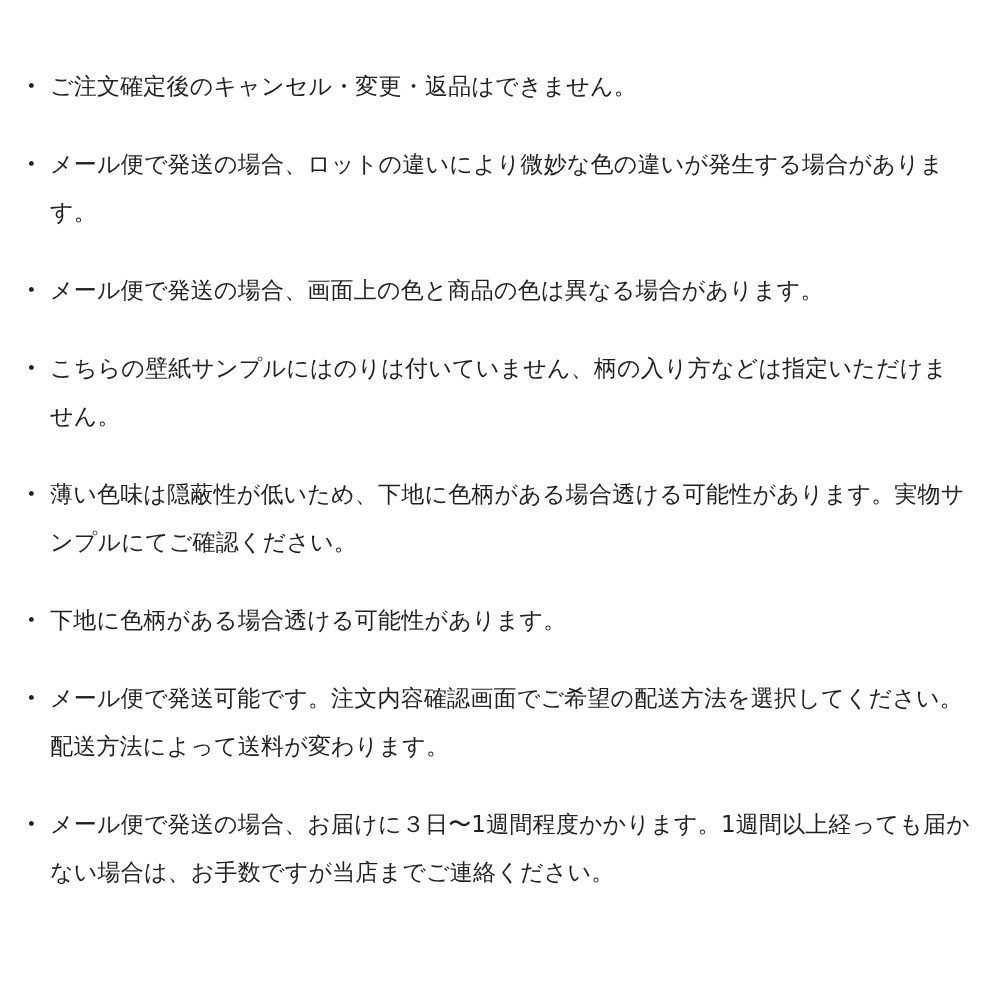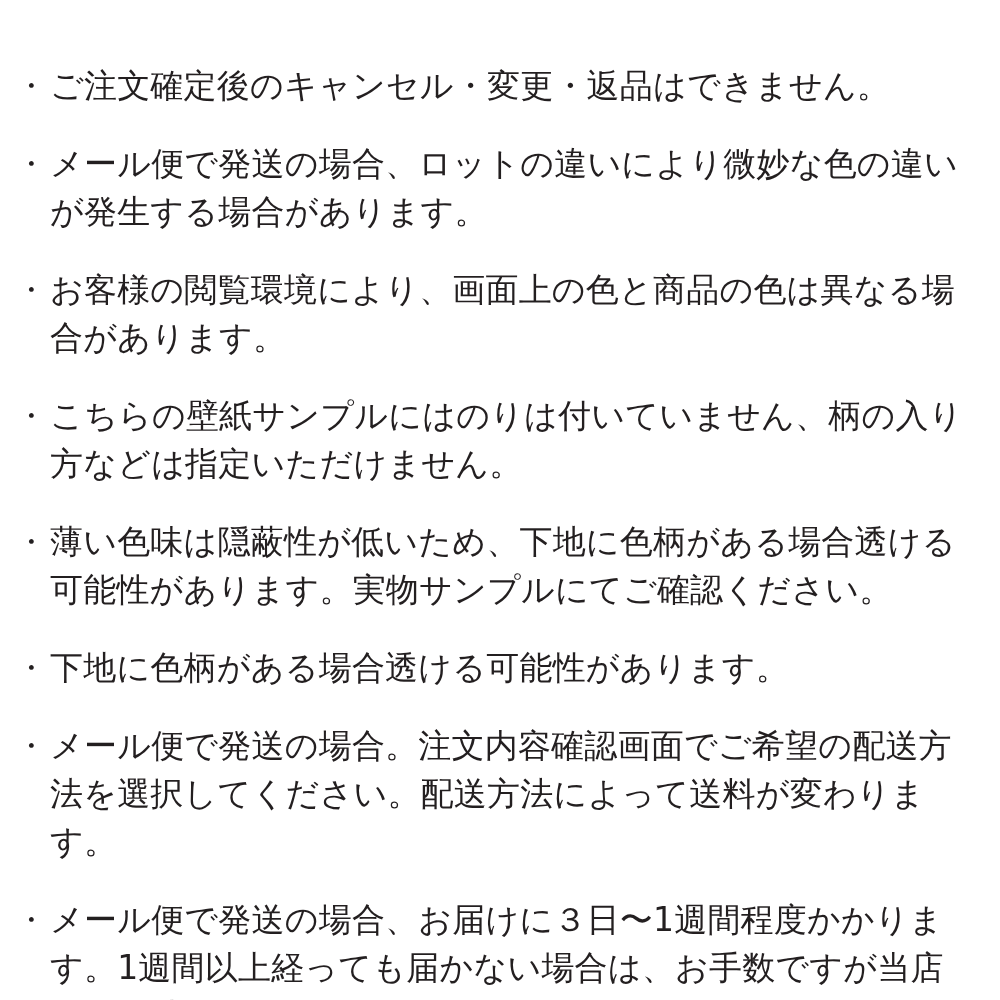--- a/index.html
+++ b/index.html
@@ -37,21 +37,21 @@
   .bullet {
     flex: 0 0 auto;
     width: 34px;
     font-size: 30px;
     line-height: 48px;
     text-align: left;
     color: #231f20;
   }
   .notice-text {
     flex: 1 1 auto;
-    font-size: 33px;
+    font-size: 23px;
     line-height: 48px;
     letter-spacing: 0.2px;
     color: #231f20;
     text-align: left;
     word-break: break-all;
   }
 </style>
 </head>
 <body>
 
@@ -63,41 +63,41 @@
       <span class="notice-text">ご注文確定後のキャンセル・変更・返品はできません。</span>
     </li>
 
     <li class="notice-item">
       <span class="bullet">・</span>
       <span class="notice-text">メール便で発送の場合、ロットの違いにより微妙な色の違いが発生する場合があります。</span>
     </li>
 
     <li class="notice-item">
       <span class="bullet">・</span>
-      <span class="notice-text">お客様の閲覧環境により、画面上の色と商品の色は異なる場合があります。</span>
+      <span class="notice-text">メール便で発送の場合、画面上の色と商品の色は異なる場合があります。</span>
     </li>
 
     <li class="notice-item">
       <span class="bullet">・</span>
       <span class="notice-text">こちらの壁紙サンプルにはのりは付いていません、柄の入り方などは指定いただけません。</span>
     </li>
 
     <li class="notice-item">
       <span class="bullet">・</span>
       <span class="notice-text">薄い色味は隠蔽性が低いため、下地に色柄がある場合透ける可能性があります。実物サンプルにてご確認ください。</span>
     </li>
 
     <li class="notice-item">
       <span class="bullet">・</span>
       <span class="notice-text">下地に色柄がある場合透ける可能性があります。</span>
     </li>
 
     <li class="notice-item">
       <span class="bullet">・</span>
-      <span class="notice-text">メール便で発送の場合。注文内容確認画面でご希望の配送方法を選択してください。配送方法によって送料が変わります。</span>
+      <span class="notice-text">メール便で発送可能です。注文内容確認画面でご希望の配送方法を選択してください。配送方法によって送料が変わります。</span>
     </li>
 
     <li class="notice-item">
       <span class="bullet">・</span>
       <span class="notice-text">メール便で発送の場合、お届けに３日〜1週間程度かかります。1週間以上経っても届かない場合は、お手数ですが当店までご連絡ください。</span>
     </li>
 
   </ul>
 </div>
 

